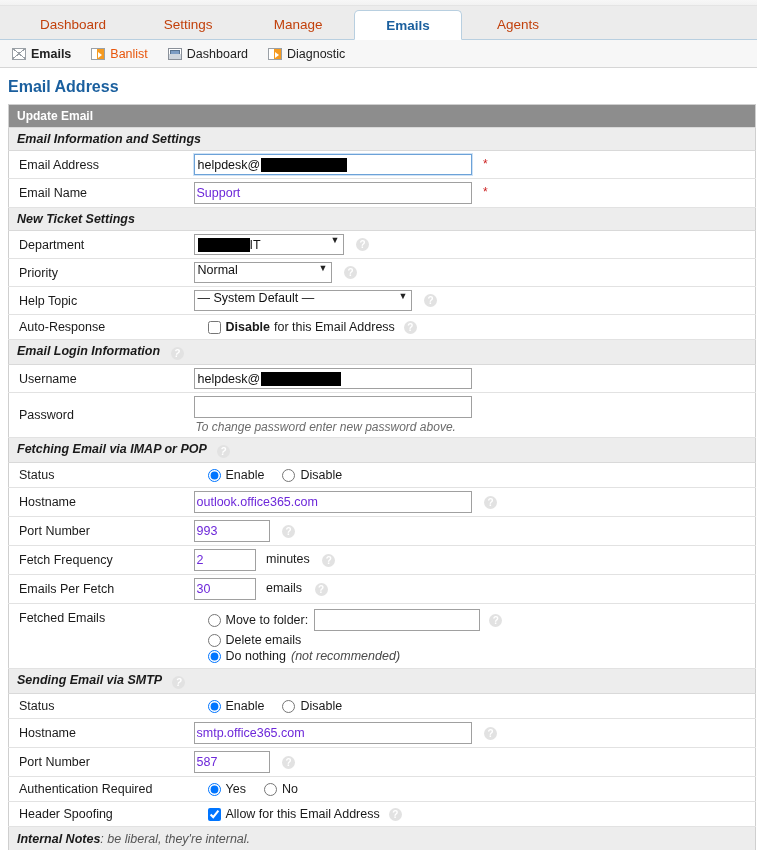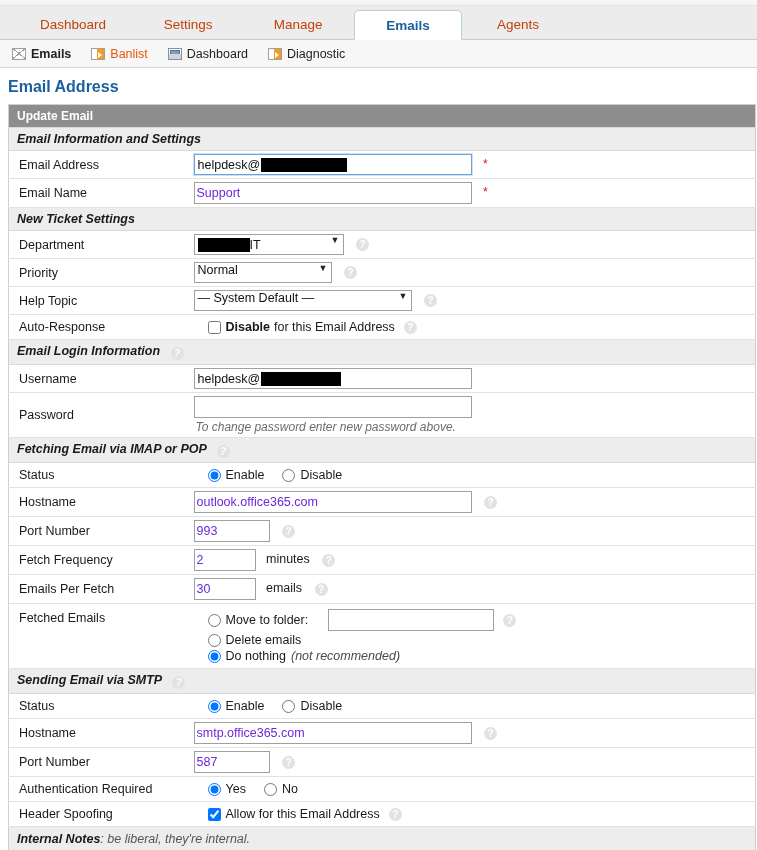--- a/index.html
+++ b/index.html
@@ -453,21 +453,21 @@
         <span class="helpico">?</span>
       </td>
     </tr>
 
     <tr class="row">
       <td class="lbl" style="vertical-align:top;padding-top:7px;">Fetched Emails</td>
       <td class="fld radio-fld">
         <div class="stacked" style="padding-left:8px">
           <div>
             <input class="radio" type="radio" name="fetched" style="">
-            <label style="margin-right:20px">Move to folder:</label>
+            <label style="margin-right:6px">Move to folder:</label>
             <input class="txt w-folder" type="text" value="" style="">
             <span class="helpico">?</span>
           </div>
           <div>
             <input class="radio" type="radio" name="fetched" style="">
             <label>Delete emails</label>
           </div>
           <div>
             <input class="radio" type="radio" name="fetched" checked="" style="">
             <label style="margin-right:5px">Do nothing</label>

